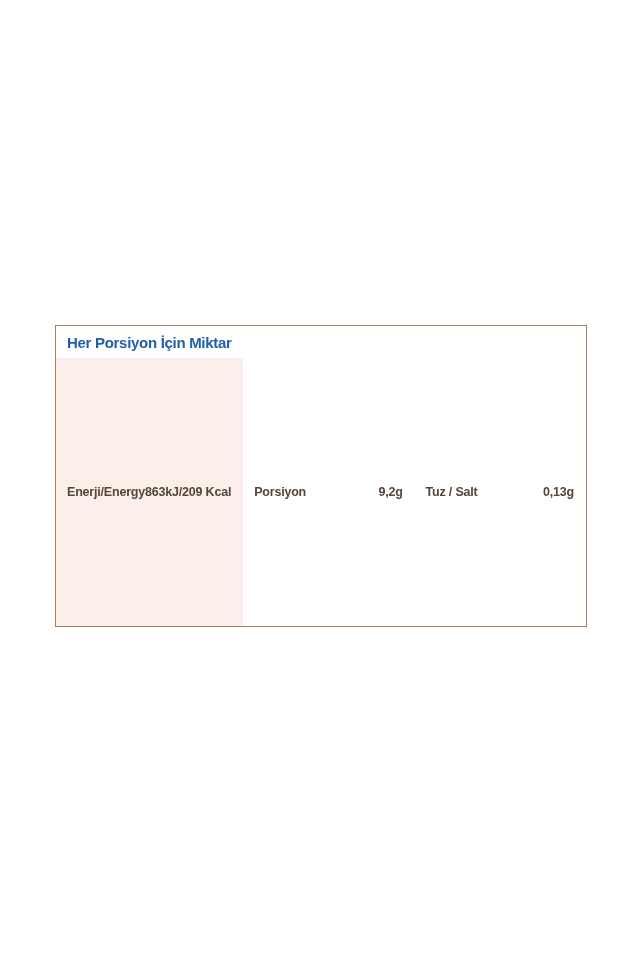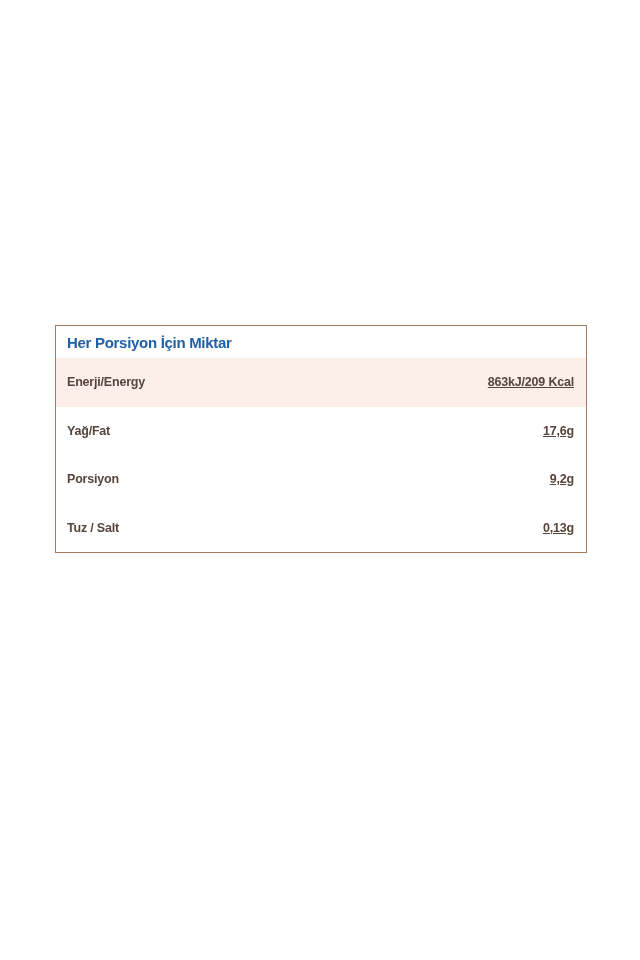--- a/index.html
+++ b/index.html
@@ -12,21 +12,21 @@
     height: 960px;
     position: relative;
     font-family: "Liberation Sans", "DejaVu Sans", sans-serif;
     overflow: hidden;
   }
   .nutrition-table {
     position: absolute;
     left: 55px;
     top: 325px;
     width: 532px;
-    height: 228px;
+    height: 302px;
     box-sizing: border-box;
     border: 1.5px solid #a97a60;
     background: #ffffff;
     display: flex;
     flex-direction: column;
   }
   .table-header {
     height: 32px;
     flex: none;
     display: flex;
@@ -34,21 +34,21 @@
     padding: 0 11px;
     background: #ffffff;
     color: #2060a8;
     font-size: 15px;
     font-weight: 700;
     letter-spacing: -0.3px;
   }
   .table-body {
     flex: 1;
     display: flex;
-    flex-direction: column;
+    flex-direction: row;
   }
   .table-row {
     flex: 1;
     display: flex;
     align-items: center;
     justify-content: space-between;
     padding: 0 12px 0 11px;
     background: #ffffff;
   }
   .table-row.alt {
@@ -56,38 +56,33 @@
   }
   .nutrient-label, .nutrient-value {
     color: #57443b;
     font-size: 12.5px;
     font-weight: 700;
     letter-spacing: -0.2px;
     white-space: nowrap;
   }
   .nutrient-value {
     text-align: right;
-    text-decoration: underline;
   }
 </style>
 </head>
 <body>
 
 <div class="nutrition-table">
   <div class="table-header">Her Porsiyon İçin Miktar</div>
   <div class="table-body">
       <div class="table-row alt">
         <span class="nutrient-label">Enerji/Energy</span>
         <span class="nutrient-value">863kJ/209 Kcal</span>
       </div>
       <div class="table-row">
-        <span class="nutrient-label">Yağ/Fat</span>
-        <span class="nutrient-value">17,6g</span>
-      </div>
-      <div class="table-row">
         <span class="nutrient-label">Porsiyon</span>
         <span class="nutrient-value">9,2g</span>
       </div>
       <div class="table-row">
         <span class="nutrient-label">Tuz / Salt</span>
         <span class="nutrient-value">0,13g</span>
       </div>
     </div>
 </div>
 

